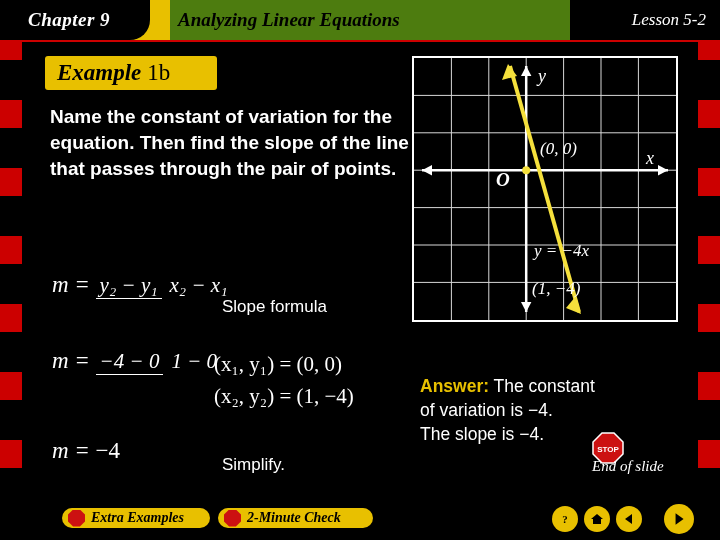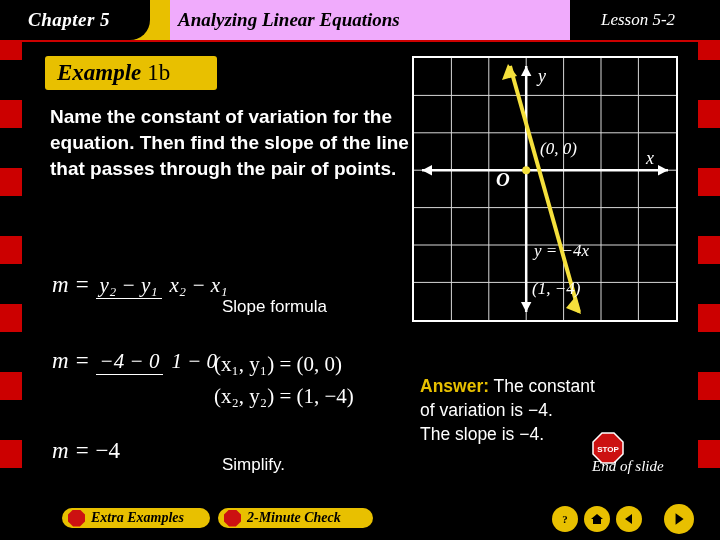--- a/index.html
+++ b/index.html
@@ -42,39 +42,39 @@
     color:#ffffff;
     font-family:"Liberation Serif", serif;
     font-style:italic;
     font-weight:bold;
     font-size:19px;
     padding-left:28px;
     letter-spacing:.5px;
   }
   .title-band{
     position:absolute;left:150px;top:0;width:420px;height:40px;
-    background:#f0abfc;
+    background:#4d7c0f;
     display:flex;align-items:center;
   }
   .title-band:before{
     content:"";position:absolute;left:-20px;top:0;width:40px;height:40px;
     background:#e8c000;border-bottom-left-radius:0;
   }
   .title-text{
     color:#000;
     font-family:"Liberation Serif", serif;
     font-style:italic;
     font-weight:bold;
     font-size:19px;
     padding-left:28px;
   }
   .lesson-band{
     position:absolute;left:570px;top:0;width:136px;height:40px;
     background:#000;
-    display:flex;align-items:center;justify-content:center;
+    display:flex;align-items:center;justify-content:flex-end;
   }
   .lesson-text{
     color:#fff;
     font-family:"Liberation Serif", serif;
     font-style:italic;
     font-size:17px;
   }
   
   .example-tab{
     position:absolute;left:45px;top:56px;
@@ -179,21 +179,21 @@
   <div class="notch" style="left:698px;top:264px;width:22px;height:40px;"></div>
   <div class="notch" style="left:698px;top:332px;width:22px;height:40px;"></div>
   <div class="notch" style="left:698px;top:400px;width:22px;height:40px;"></div>
   <div class="notch" style="left:698px;top:468px;width:22px;height:32px;"></div>
 
   <div class="banner">
     <div class="title-band">
       <span class="title-text">Analyzing Linear Equations</span>
     </div>
     <div class="chap-tab">
-      <span class="chap-text">Chapter 5</span>
+      <span class="chap-text">Chapter 9</span>
     </div>
     <div class="lesson-band">
       <span class="lesson-text">Lesson 5-2</span>
     </div>
   </div>
 
   <div class="example-tab">
     <span class="ex">Example</span>
     <span class="num">1b</span>
   </div>

